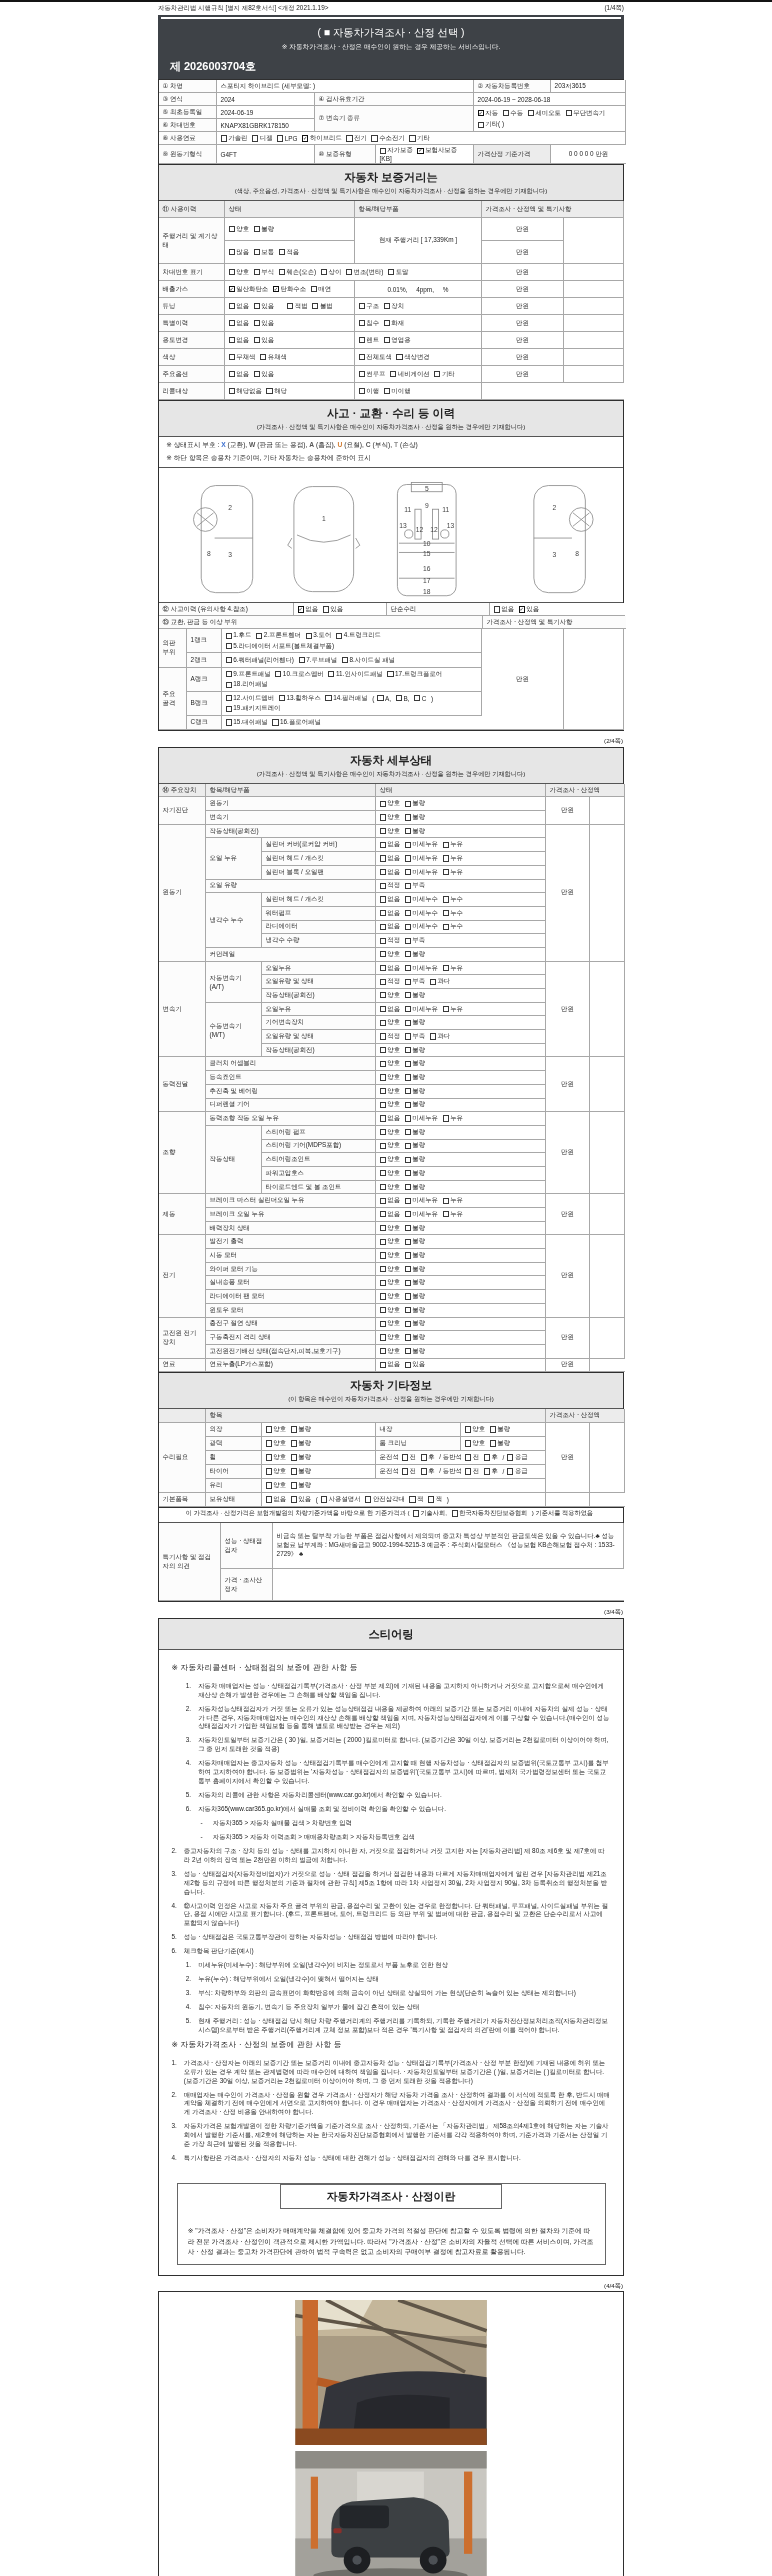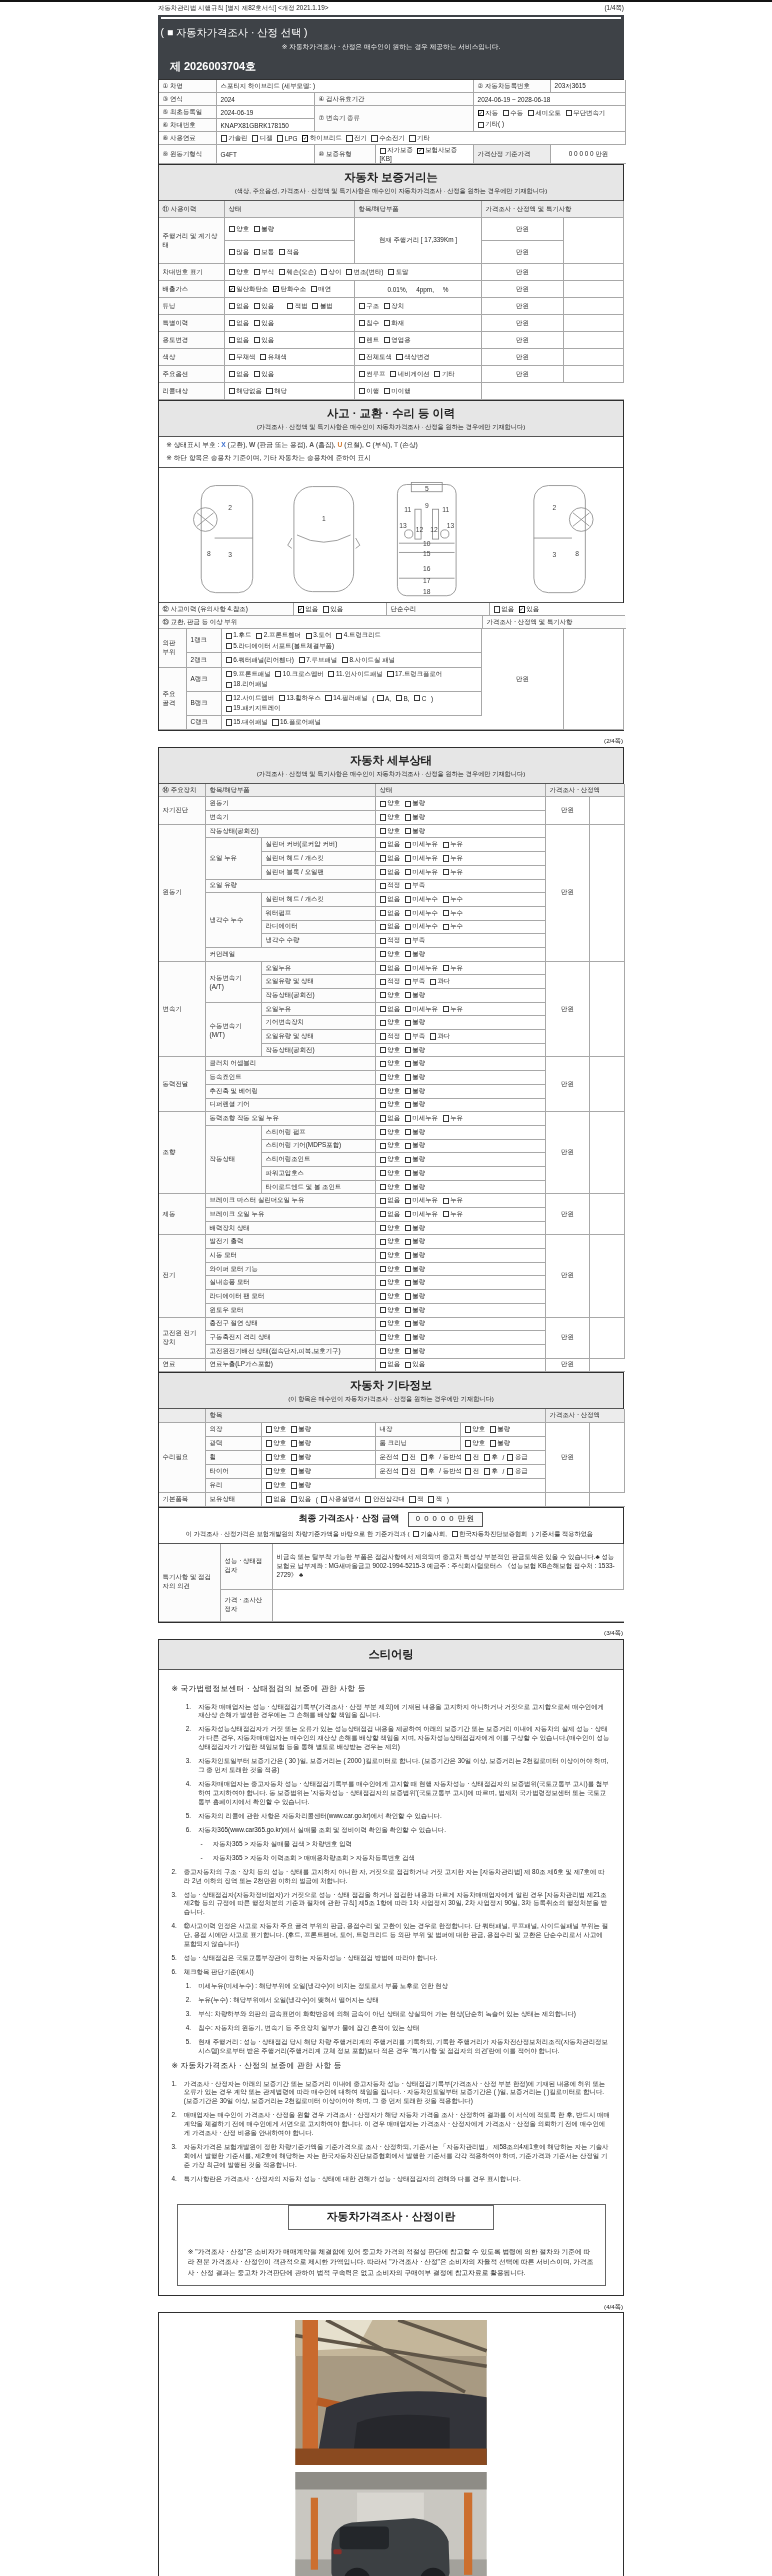--- a/index.html
+++ b/index.html
@@ -4,21 +4,21 @@
 <style>
 *{margin:0;padding:0;box-sizing:border-box}
 body{width:773px;height:2576px;background:#fff;font-family:"Liberation Sans","DejaVu Sans",sans-serif;color:#222;position:relative;overflow:hidden}
 .topline{position:absolute;top:0;left:0;width:773px;height:1.5px;background:#141414}
 .page{position:absolute;left:158px;top:3.6px;width:466px}
 .meta{display:flex;justify-content:space-between;font-size:6.4px;margin-bottom:2.1px}
 .pgmark{text-align:right;font-size:6.2px;margin:6.2px 1px 1.5px}
 .hdr{background:#3e4247;color:#fff;padding:2.6px 2.6px 6.2px}
 .hdr-gap{height:1.5px;background:#fff;margin-bottom:7.2px}
 .hdr h1{text-align:center;font-size:16px;font-weight:bold;letter-spacing:0.5px}
-.hdr .sub{font-size:10.3px;margin-top:7px}
+.hdr .sub{text-align:center;font-size:10.3px;margin-top:7px}
 .hdr .note{text-align:center;font-size:6.7px;margin-top:3.1px;color:#f2f2f2}
 .hdr .docno{font-size:11px;font-weight:bold;margin:7.2px 0 0 9.3px}
 .sec{border:1px solid #2f2f2f;background:#fff;margin-top:-1px}
 .sec-title{background:#e6e6e6;text-align:center;padding:4.6px 0 4.1px;border-bottom:0.5px solid #555}
 .sec-title h2{font-size:11.3px;font-weight:bold}
 .sec-title p{font-size:6.2px;margin-top:2.1px}
 .grid{display:grid}
 .gc{border-right:0.5px solid #a8a8a8;border-bottom:0.5px solid #a8a8a8;display:flex;align-items:center;flex-wrap:wrap;padding:1px 3.6px;font-size:6.4px;min-height:13px;background:#fff}
 .gc:last-child{border-right:none}
 .gc.h{background:#ececec}
@@ -42,21 +42,21 @@
 .fp-lab{font-size:8.8px;font-weight:bold}
 .fp-amt{border:0.5px solid #555;padding:1.5px 7.2px;font-size:7.7px;letter-spacing:1px;background:#fafafa}
 .fp-note{display:flex;justify-content:center;padding:1px 0 4.1px;font-size:6.2px;border-bottom:0.5px solid #555}
 .nbox .ncontent{padding:8.2px 12.4px 5.2px;font-size:6.4px;line-height:1.38}
 .ni{display:flex;margin:0 0 5.2px}
 .ni .nn{min-width:12.4px;flex:none}
 .ni.lv1{margin-left:14.4px}
 .ni.lv2{margin-left:29px}
 .ni.nh{font-size:7.7px;margin:5.2px 0 8.2px;letter-spacing:0.3px}
 .pibox{border:0.5px solid #666;margin:10.3px 17.5px 9.3px;padding:0 10.3px 7.2px}
-.pititle{border:0.5px solid #666;width:206px;margin:-0.5px auto 17px;padding:4.6px 0;text-align:center;font-size:10.8px;font-weight:bold;background:#fff}
+.pititle{border:0.5px solid #666;width:222px;margin:-0.5px auto 17px;padding:4.6px 0;text-align:center;font-size:10.8px;font-weight:bold;background:#fff}
 .pitext{font-size:6.7px;line-height:1.55}
 .photos-body{padding:7.2px 0 8.2px;display:flex;flex-direction:column;align-items:center;gap:6.2px}
 </style>
 </head>
 <body>
 
 <div class="topline"></div>
 
 <div class="page">
 
@@ -1328,24 +1328,20 @@
             <span class="cl">잭</span>
           </span>
           <span class="pt">)</span>
         </div>
         <div class="gc n"></div>
         <div class="gc n"></div>
       </div>
   </div>
 
   <div class="sec">
-    <div class="fp-row1">
-      <span class="fp-lab">최종 가격조사 · 산정 금액</span>
-      <span class="fp-amt">0 0 0 0 0 만원</span>
-    </div>
     <div class="fp-note">
         <span class="pt">이 가격조사 · 산정가격은 보험개발원의 차량기준가액을 바탕으로 한 기준가격과 (</span>
         <span class="cb">
           <span class="bx"></span>
           <span class="cl">기술사회,</span>
         </span>
         <span class="cb">
           <span class="bx"></span>
           <span class="cl">한국자동차진단보증협회</span>
         </span>
@@ -1361,21 +1357,21 @@
   </div>
 
   <div class="pgmark">(3/4쪽)</div>
 
   <div class="sec nbox">
     <div class="sec-title">
       <h2 style="padding:3.1px 0">스티어링</h2>
     </div>
     <div class="ncontent">
         <div class="ni lv0 nh">
-          <span>※ 국가법령정보센터 · 상태점검의 보증에 관한 사항 등</span>
+          <span>※ 자동차리콜센터 · 상태점검의 보증에 관한 사항 등</span>
         </div>
         <div class="ni lv1">
           <span class="nn">1.</span>
           <span>자동차 매매업자는 성능 · 상태점검기록부(가격조사 · 산정 부분 제외)에 기재된 내용을 고지하지 아니하거나 거짓으로 고지함으로써 매수인에게 재산상 손해가 발생한 경우에는 그 손해를 배상할 책임을 집니다.</span>
         </div>
         <div class="ni lv1">
           <span class="nn">2.</span>
           <span>자동차성능상태점검자가 거짓 또는 오류가 있는 성능상태점검 내용을 제공하여 아래의 보증기간 또는 보증거리 이내에 자동차의 실제 성능 · 상태가 다른 경우, 자동차매매업자는 매수인의 재산상 손해를 배상할 책임을 지며, 자동차성능상태점검자에게 이를 구상할 수 있습니다.(매수인이 성능상태점검자가 가입한 책임보험 등을 통해 별도로 배상받는 경우는 제외)</span>
         </div>
         <div class="ni lv1">

